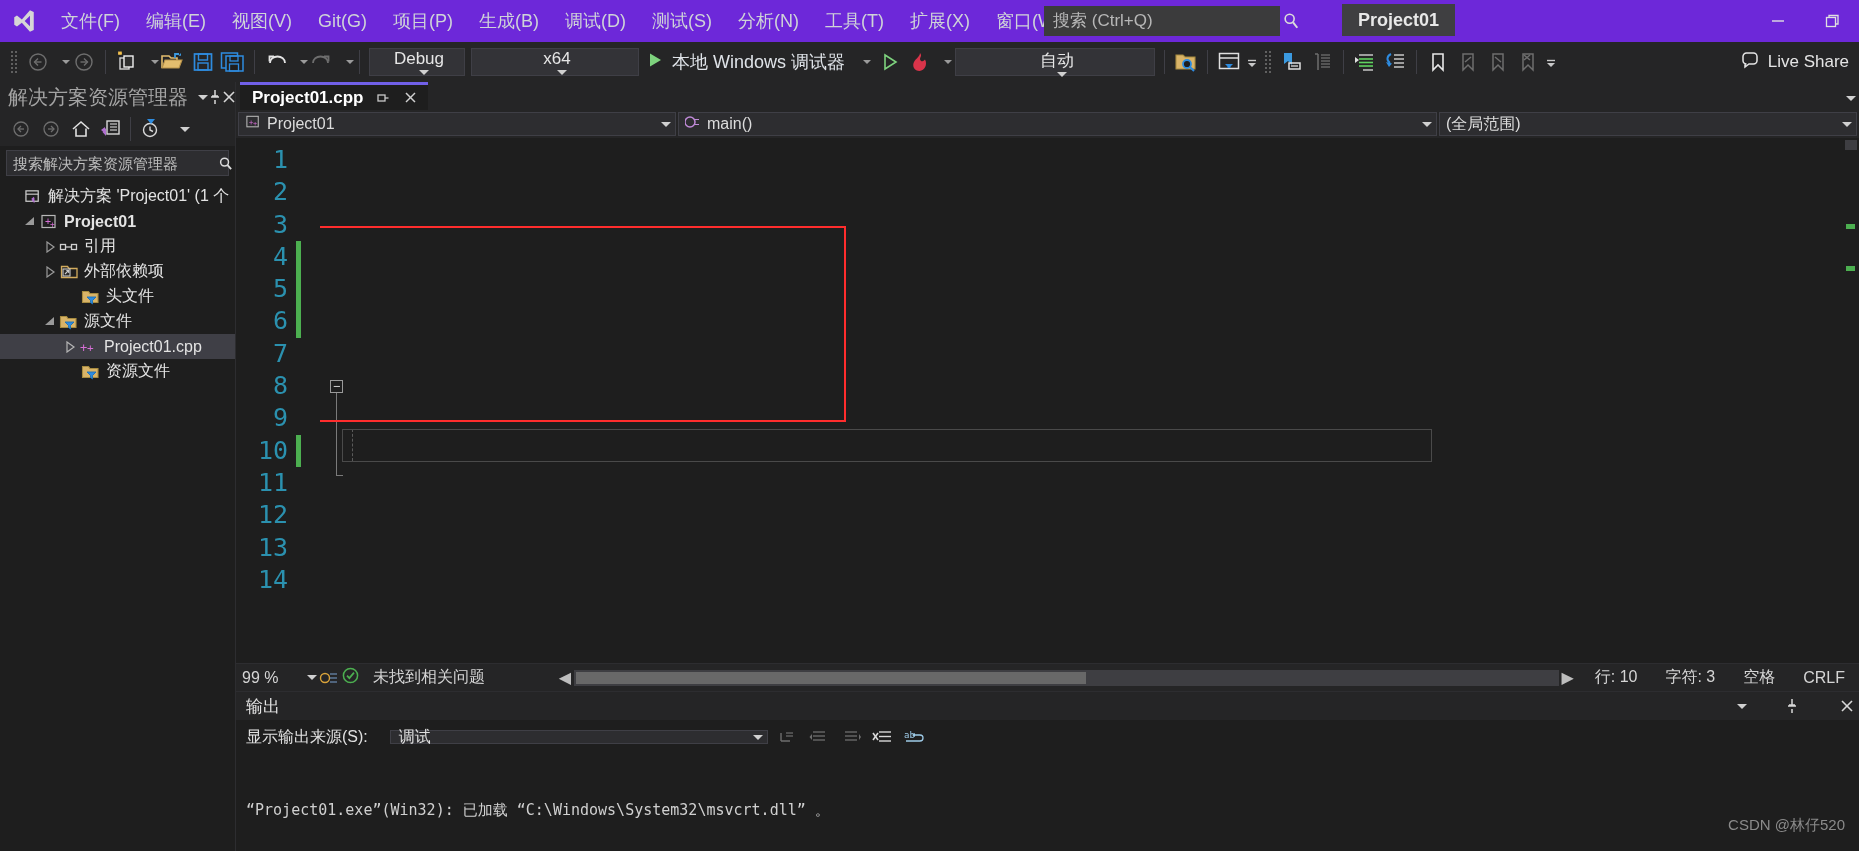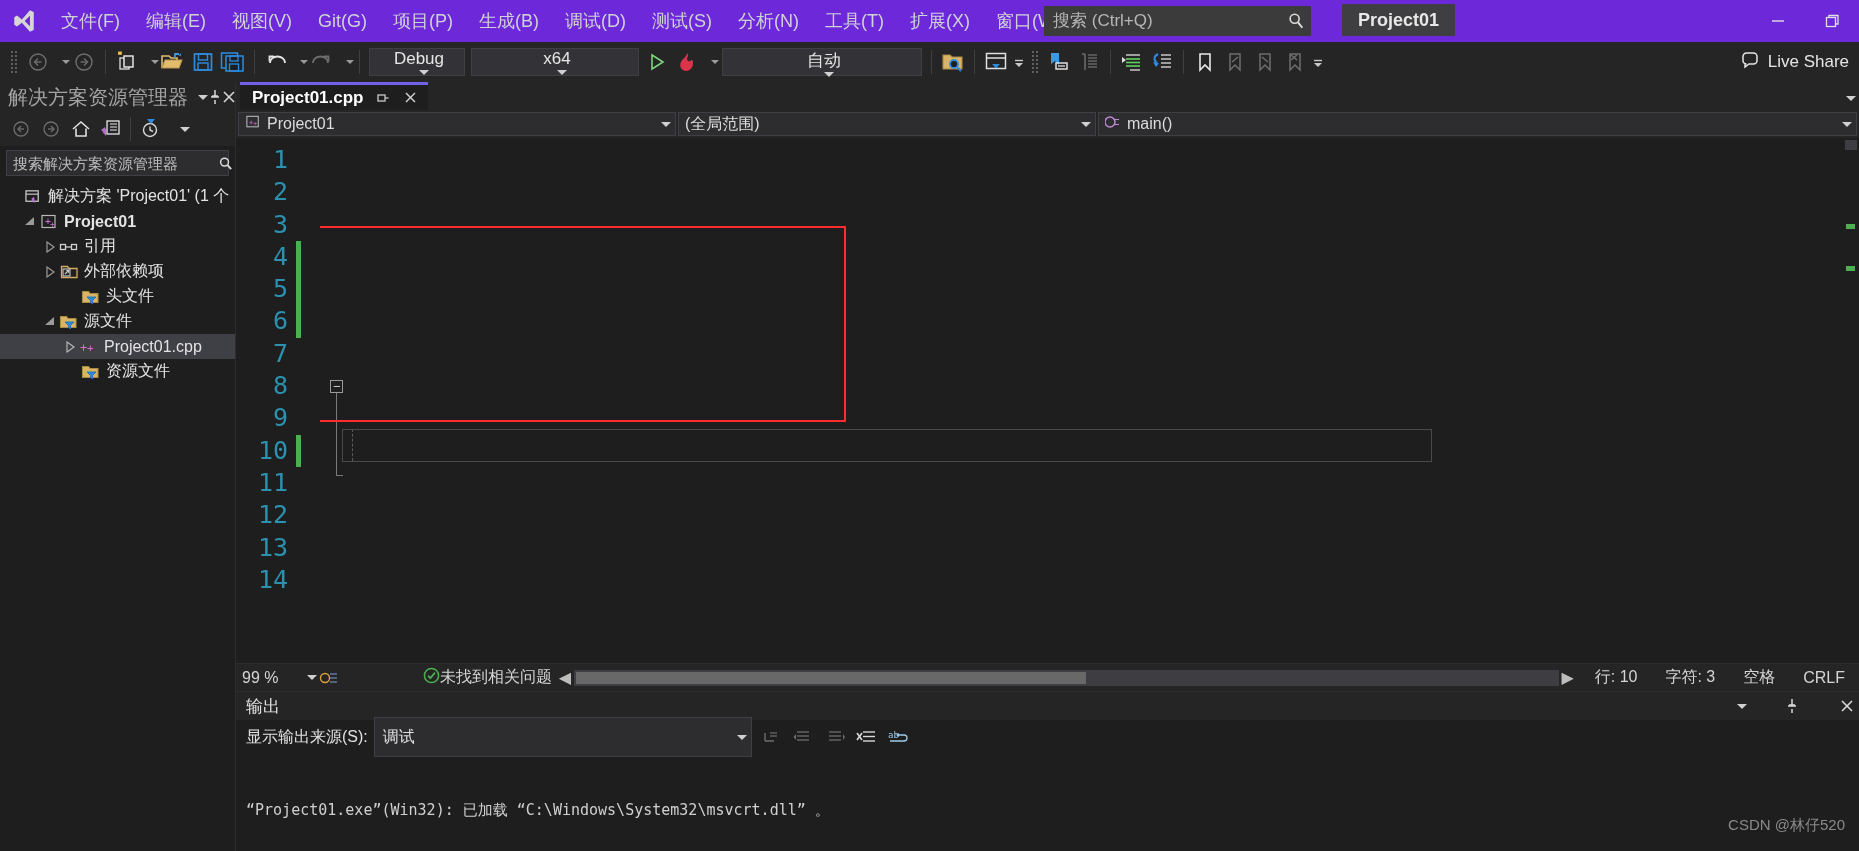--- a/index.html
+++ b/index.html
@@ -16,21 +16,21 @@
     height:42px; background:#6d28d9; display:flex; align-items:center;
     flex:0 0 42px; position:relative;
   }
   .vs-logo{ width:48px; height:42px; display:flex; align-items:center; justify-content:center; }
   .menu{ display:flex; align-items:center; height:42px; }
   .menu-item{
     font-size:18px; color:#cfd3d8; padding:4px 13px; line-height:24px;
     white-space:nowrap; cursor:default;
   }
   .search-wrap{
-    position:absolute; left:1044px; top:6px; width:267px; height:30px;
+    position:absolute; left:1044px; top:6px; width:236px; height:30px;
     background:#3b3b3c; border:1px solid #3b3b3c; display:flex; align-items:center;
   }
   .search-wrap input{
     flex:1; background:transparent; border:0; outline:0; color:#c9c9c9;
     font-size:17px; padding:0 8px; font-family:"Liberation Sans",sans-serif;
   }
   .search-wrap input::placeholder{ color:#b7b7b7; }
   .search-ico{ width:30px; display:flex; align-items:center; justify-content:center; }
   .proj-badge{
     position:absolute; left:1342px; top:4px; height:32px; background:#3f3f41;
@@ -134,37 +134,37 @@
   .indentguide{ position:absolute; width:0; border-left:1px dashed #5a5a5a; }
 
   
   .editor-status{
     height:28px; flex:0 0 28px; background:#252526; display:flex; align-items:center;
     font-size:16px; color:#d5d5d5; border-top:1px solid #2d2d30;
   }
   .zoom-box{ width:62px; padding-left:6px; }
   .es-caret{ width:18px; display:flex;align-items:center;justify-content:center;}
   .es-ico{ width:26px; display:flex;align-items:center;justify-content:center;}
-  .es-msg{ display:flex; align-items:center; gap:0; width:210px;justify-content:flex-end;}
+  .es-msg{ display:flex; align-items:center; gap:14px; width:210px;}
   .hscroll{ flex:1; height:20px; display:flex; align-items:center; padding:0 4px; }
   .hscroll-track{ flex:1; height:16px; background:#3e3e42; position:relative; }
   .hscroll-thumb{ position:absolute; left:2px; top:2px; height:12px; width:510px; background:#686868;}
   .hs-btn{ width:18px; text-align:center; color:#bdbdbd; }
   .es-cell{ padding:0 14px; white-space:nowrap; }
 
   
   .outpane{ height:160px; flex:0 0 160px; background:#1e1e1e; border-top:1px solid #2d2d30; display:flex; flex-direction:column;}
   .out-head{ height:28px; display:flex; align-items:center; padding-left:10px; background:#252526;gap:31px;}
   .out-title{ font-size:17px; color:#e3e3e3; flex:1;}
   .out-hbtn{ width:24px; height:26px; display:flex;align-items:center;justify-content:center;}
   .out-toolbar{ height:34px; display:flex; align-items:center; padding-left:10px; gap:6px; background:#1e1e1e;}
   .out-label{ font-size:16px; color:#e0e0e0; }
   .out-combo{
-    width:378px; height:40px; background:#2d2d30; border:1px solid #3f3f46; display:flex; align-items:center;
-    padding:0 4px 0 8px; color:#e0e0e0; font-size:16px;
+    width:378px; height:14px; background:#2d2d30; border:1px solid #3f3f46; display:flex; align-items:center;
+    padding:0 4px 0 8px; color:#e0e0e0; font-size:16px;margin-left:16px;
   }
   .out-tb{ width:26px;height:26px;display:flex;align-items:center;justify-content:center;}
   .out-body{ flex:1; padding:4px 0 0 10px; font-family:"DejaVu Sans Mono","Liberation Mono",monospace;
              font-size:15px; line-height:21px; color:#d0d0d0; overflow:hidden; white-space:pre;}
   .watermark{ position:absolute; right:14px; bottom:16px; font-size:15px; color:#8a8a8a; }
   .vscroll{ position:absolute; right:0; top:0; width:16px; bottom:0; background:#1e1e1e;}
 </style>
 </head>
 <body>
 
@@ -302,20 +302,29 @@
 
     <div class="combo" style="width:96px">
       <span class="cv">Debug</span>
       <span class="caret"></span>
     </div>
     <div class="combo" style="width:168px">
       <span class="cv">x64</span>
       <span class="caret"></span>
     </div>
 
+    <div class="run-btn">
+      <span>
+        <svg width="18" height="18" viewBox="0 0 18 18">
+            <polygon points="4,2.5 15,9 4,15.5" fill="#7ed37e"></polygon>
+          </svg>
+      </span>
+      <span class="run-label">本地 Windows 调试器</span>
+      <span class="caret sm"></span>
+    </div>
     <div class="tb-btn">
       <svg width="20" height="20" viewBox="0 0 20 20">
           <polygon points="5,3 16,10 5,17" fill="none" stroke="#7ed37e" stroke-width="1.6"></polygon>
         </svg>
     </div>
     <div class="tb-btn">
       <svg width="22" height="22" viewBox="0 0 22 22">
           <path d="M11 2c3 3.2-1.4 5 .6 7.4C13.6 11.8 16 8.6 16 8.6c2.8 4.6-.4 11.4-5.4 11.4S2.4 15 5.4 10.2C7.2 7.3 10.6 6 11 2z" fill="#d9344a"></path>
         </svg>
     </div>
@@ -680,32 +689,32 @@
                 <rect x="2" y="1.5" width="13" height="12" fill="none" stroke="#b8b8b8" stroke-width="1.2"></rect>
                 <g fill="#d66fd6" font-family="monospace">
                   <text x="4" y="11" font-size="9">+</text>
                   <text x="9" y="12.5" font-size="8">+</text>
                 </g>
               </svg>
           </span>
           <span class="nc-label">Project01</span>
           <span class="caret"></span>
         </div>
-        <div class="nav-combo nav2">
-          <span class="nc-label">(全局范围)</span>
-          <span class="caret"></span>
-        </div>
         <div class="nav-combo nav3">
           <span>
             <svg width="16" height="14" viewBox="0 0 16 14">
                 <path d="M5 2a5 5 0 100 10 5 5 0 000-10z" fill="none" stroke="#c08ad8" stroke-width="1.5"></path>
                 <path d="M9 4.5h5M9 9.5h5" stroke="#c08ad8" stroke-width="1.2"></path>
               </svg>
           </span>
           <span class="nc-label">main()</span>
+          <span class="caret"></span>
+        </div>
+        <div class="nav-combo nav2">
+          <span class="nc-label">(全局范围)</span>
           <span class="caret"></span>
         </div>
       </div>
 
       <div class="code-wrap">
 
         <div class="gutter-num">
           <div class="ln">1</div>
           <div class="ln">2</div>
           <div class="ln">3</div>

